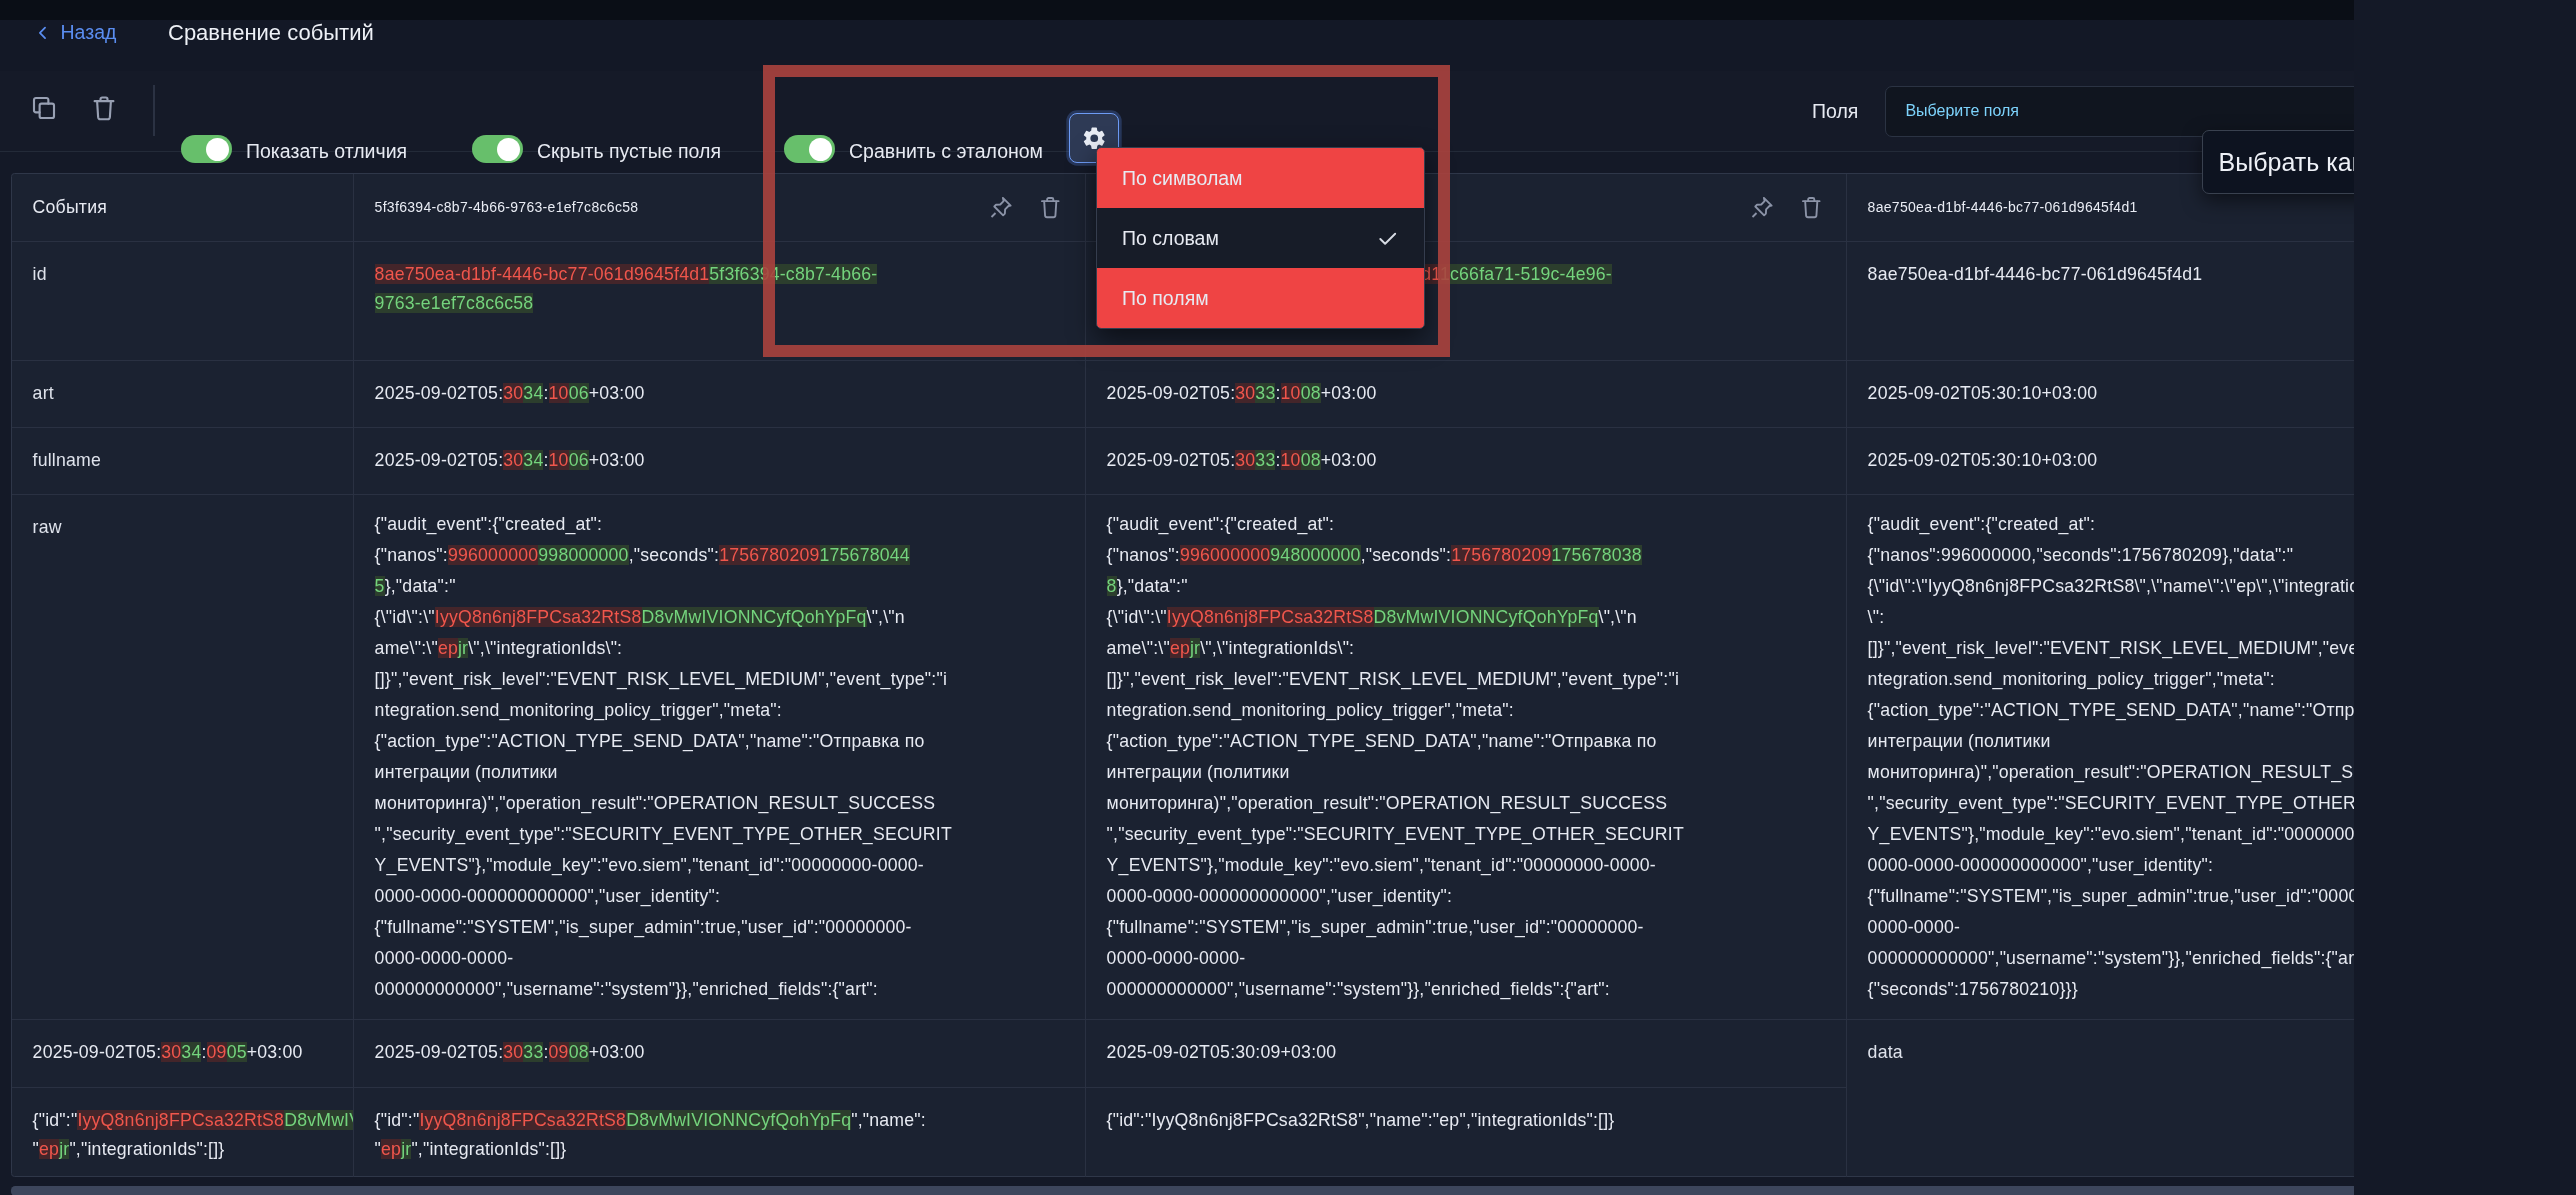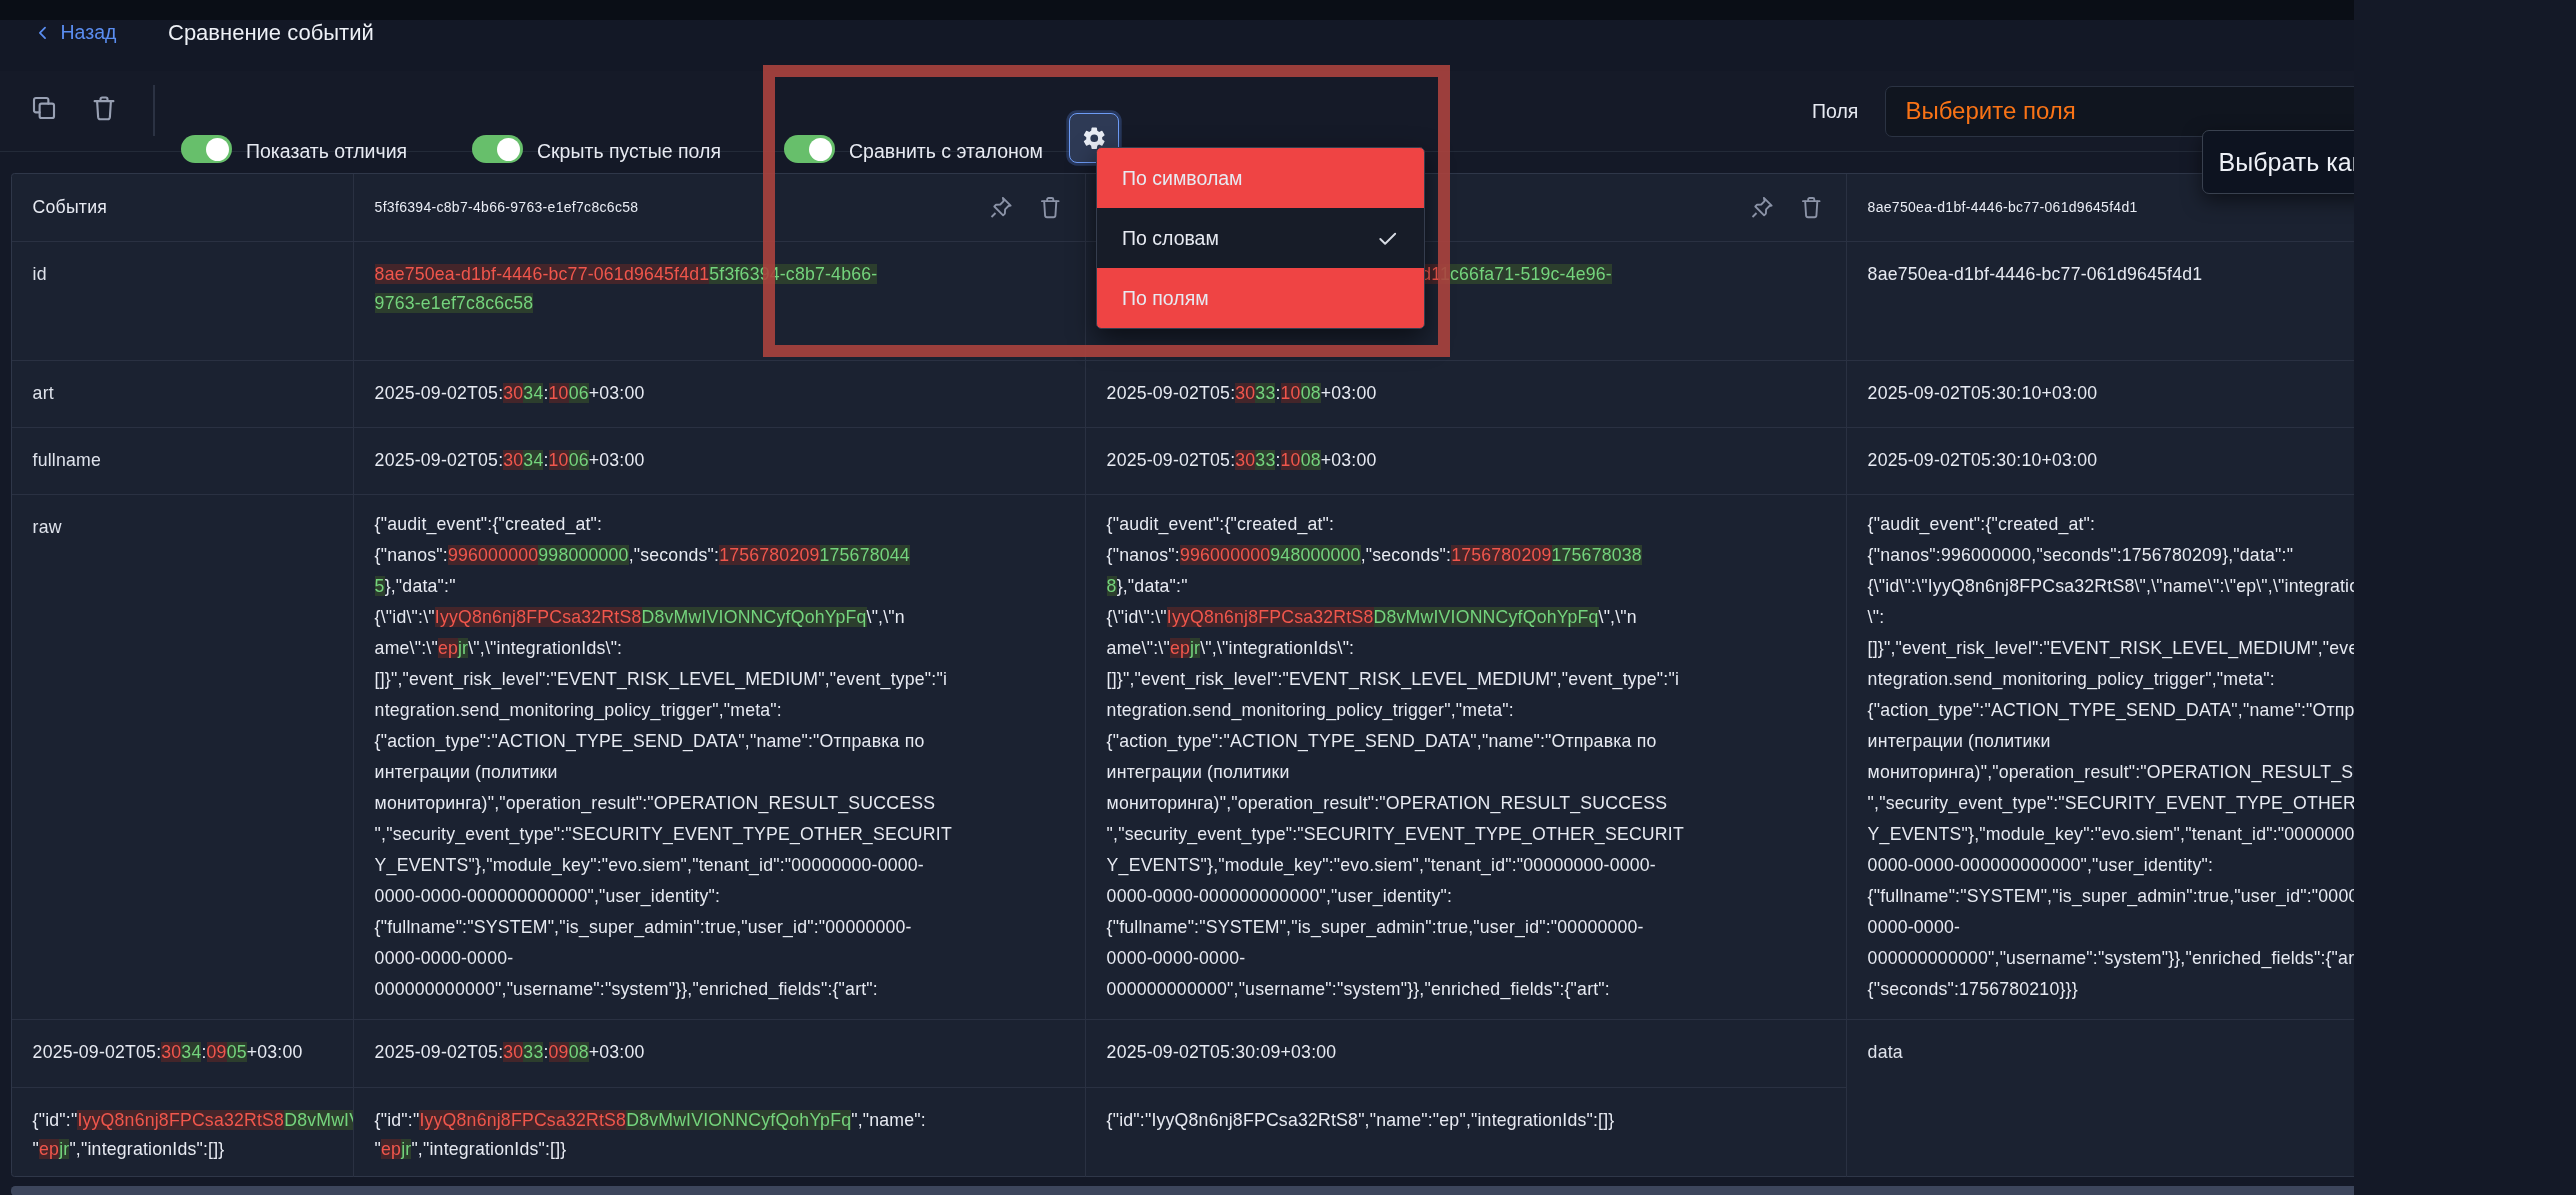--- a/index.html
+++ b/index.html
@@ -23,21 +23,21 @@
   .toggle{width:51px;height:28px;border-radius:14px;background:#67bf6b;position:relative;flex:none;cursor:pointer;}
   .toggle::after{content:"";position:absolute;right:2.7px;top:2.7px;width:23px;height:23px;border-radius:50%;background:#ffffff;}
   .tlabel{font-size:19.5px;color:#e7eaf2;white-space:nowrap;}
   .gearbtn{width:50px;height:50px;margin-left:12.4px;border-radius:8px;border:1.8px solid #6d9bf5;background:#2e3a55;
            box-shadow:0 0 0 2.7px rgba(95,143,242,.25);display:flex;align-items:center;justify-content:center;color:#e9edf5;cursor:pointer;}
   .gearbtn svg{width:26.5px;height:26.5px;}
   .fieldsgroup{position:absolute;left:1812px;top:0;height:80px;display:flex;align-items:center;gap:26.5px;}
   .fieldslabel{font-size:19.5px;color:#e7eaf2;}
   .fieldsselect{width:666px;height:51px;box-sizing:border-box;background:#10151f;border:0.9px solid #2b3343;border-radius:7px;
                 display:flex;align-items:center;justify-content:space-between;padding:0 19.5px;cursor:pointer;}
-  .placeholder{font-size:24px;color:#f97316;}
+  .placeholder{font-size:16px;color:#7dd3fc;}
   .fieldsselect svg{width:23px;height:23px;color:#8a92a6;}
 
   
   .table{position:absolute;left:10.6px;top:173px;width:2555px;height:1004px;display:grid;
          grid-template-columns:342px 732px 761px 720px;
          grid-template-rows:68px 119px 67px 67px 525px 68px 89px;
          background:#1b2231;border:0.9px solid #2f3749;border-radius:3.5px;box-sizing:border-box;z-index:1;}
   .cell{border-right:0.9px solid #2a3142;border-bottom:0.9px solid #2a3142;padding:17.7px 21px;box-sizing:border-box;
         font-size:17.7px;letter-spacing:0.2px;color:#e7eaf2;white-space:pre;overflow:hidden;line-height:29px;position:relative;}
   .cell:nth-child(4n){border-right:none;}

